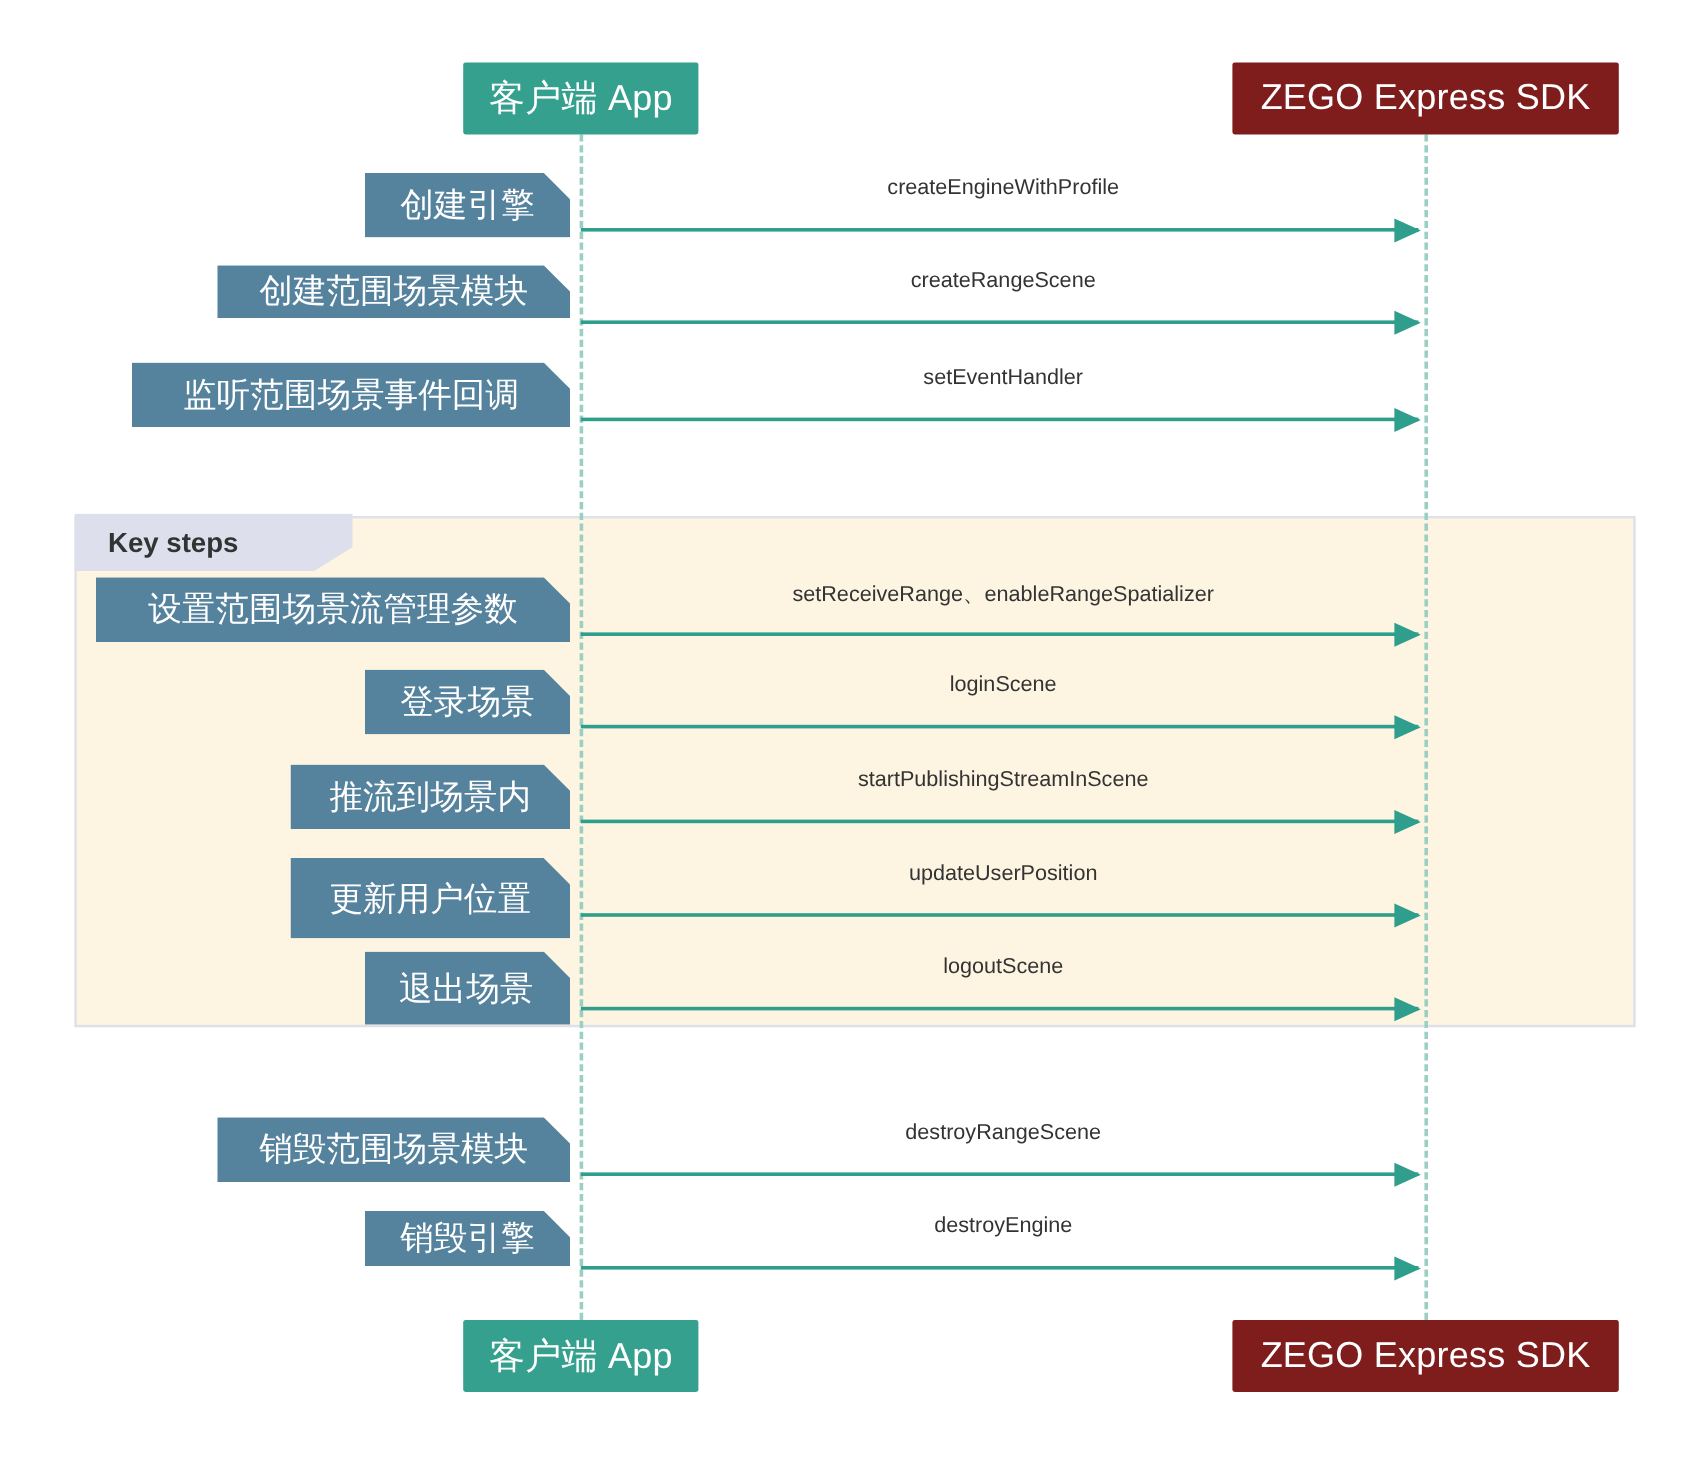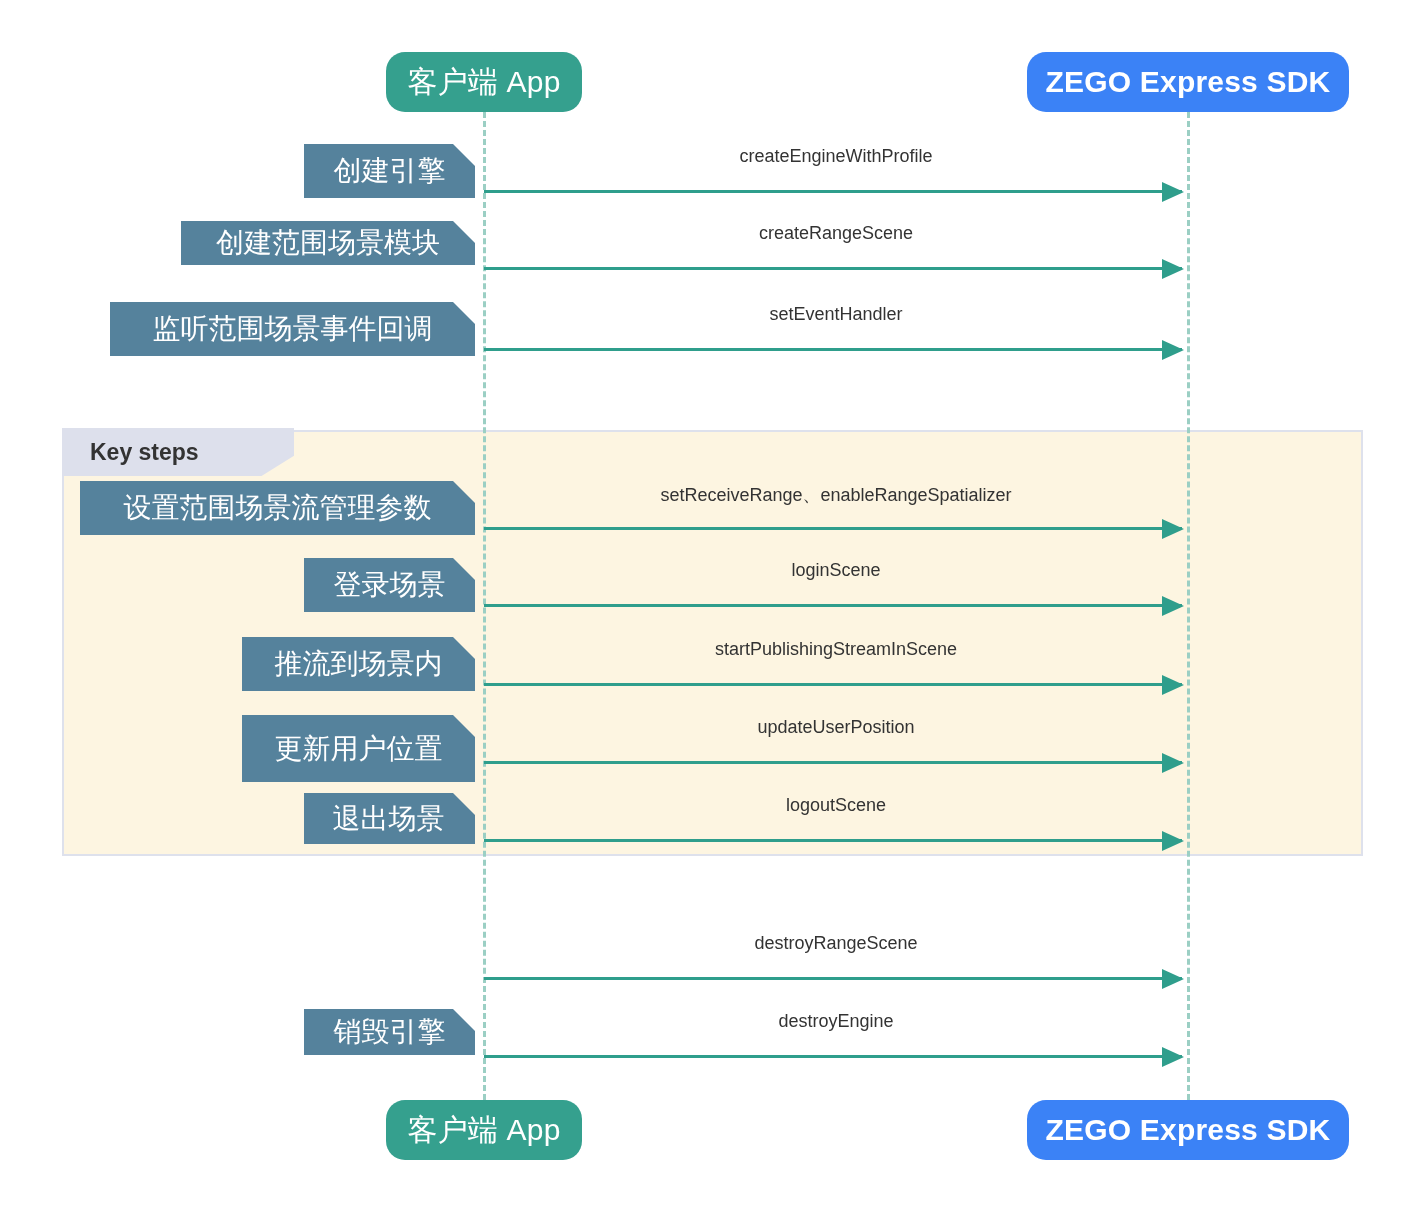--- a/index.html
+++ b/index.html
@@ -26,30 +26,30 @@
     border-left: 3px dashed #9bcfc4;
     z-index: 1;
   }
 
   
   .participant {
     position: absolute;
     display: flex;
     align-items: center;
     justify-content: center;
-    border-radius: 19px;
+    border-radius: 2px;
     color: #ffffff;
     font-size: 30px;
     letter-spacing: 0.2px;
     z-index: 4;
     box-sizing: border-box;
     white-space: nowrap;
   }
   .participant.client { background: #35a08e; }
-  .participant.sdk    { background: #3b82f6; font-weight: bold; }
+  .participant.sdk    { background: #7f1d1d; }
 
   
   .fragment {
     position: absolute;
     background: #fdf5e1;
     border: 2px solid #dee1ec;
     box-sizing: border-box;
     z-index: 0;
   }
   .fragment-label {
@@ -146,21 +146,22 @@
     <div class="msg-arrow" style="left: 1162px; top: 675px;"></div>
     <div class="msg-label" style="left: 484px; top: 639px; width: 704px;">startPublishingStreamInScene</div>
     <div class="step-tag" style="left: 242px; width: 233px; top: 637px; height: 54px;">推流到场景内</div>
     <div class="msg-line" style="left: 484px; top: 761px; width: 698px;"></div>
     <div class="msg-arrow" style="left: 1162px; top: 753px;"></div>
     <div class="msg-label" style="left: 484px; top: 717px; width: 704px;">updateUserPosition</div>
     <div class="step-tag" style="left: 242px; width: 233px; top: 715px; height: 67px;">更新用户位置</div>
     <div class="msg-line" style="left: 484px; top: 839px; width: 698px;"></div>
     <div class="msg-arrow" style="left: 1162px; top: 831px;"></div>
     <div class="msg-label" style="left: 484px; top: 795px; width: 704px;">logoutScene</div>
-    <div class="step-tag" style="left: 304px; width: 171px; top: 793px; height: 51px; padding-left: 12px;">退出场景</div>
+    <div class="step-tag" style="left: 304px; width: 171px; top: 793px; height: 61px; padding-left: 12px;">退出场景</div>
     <div class="msg-line" style="left: 484px; top: 977px; width: 698px;"></div>
     <div class="msg-arrow" style="left: 1162px; top: 969px;"></div>
     <div class="msg-label" style="left: 484px; top: 933px; width: 704px;">destroyRangeScene</div>
+    <div class="step-tag" style="left: 181px; width: 294px; top: 931px; height: 54px;">销毁范围场景模块</div>
     <div class="msg-line" style="left: 484px; top: 1055px; width: 698px;"></div>
     <div class="msg-arrow" style="left: 1162px; top: 1047px;"></div>
     <div class="msg-label" style="left: 484px; top: 1011px; width: 704px;">destroyEngine</div>
     <div class="step-tag" style="left: 304px; width: 171px; top: 1009px; height: 46px;">销毁引擎</div>
   </div>
 
 </body></html>

